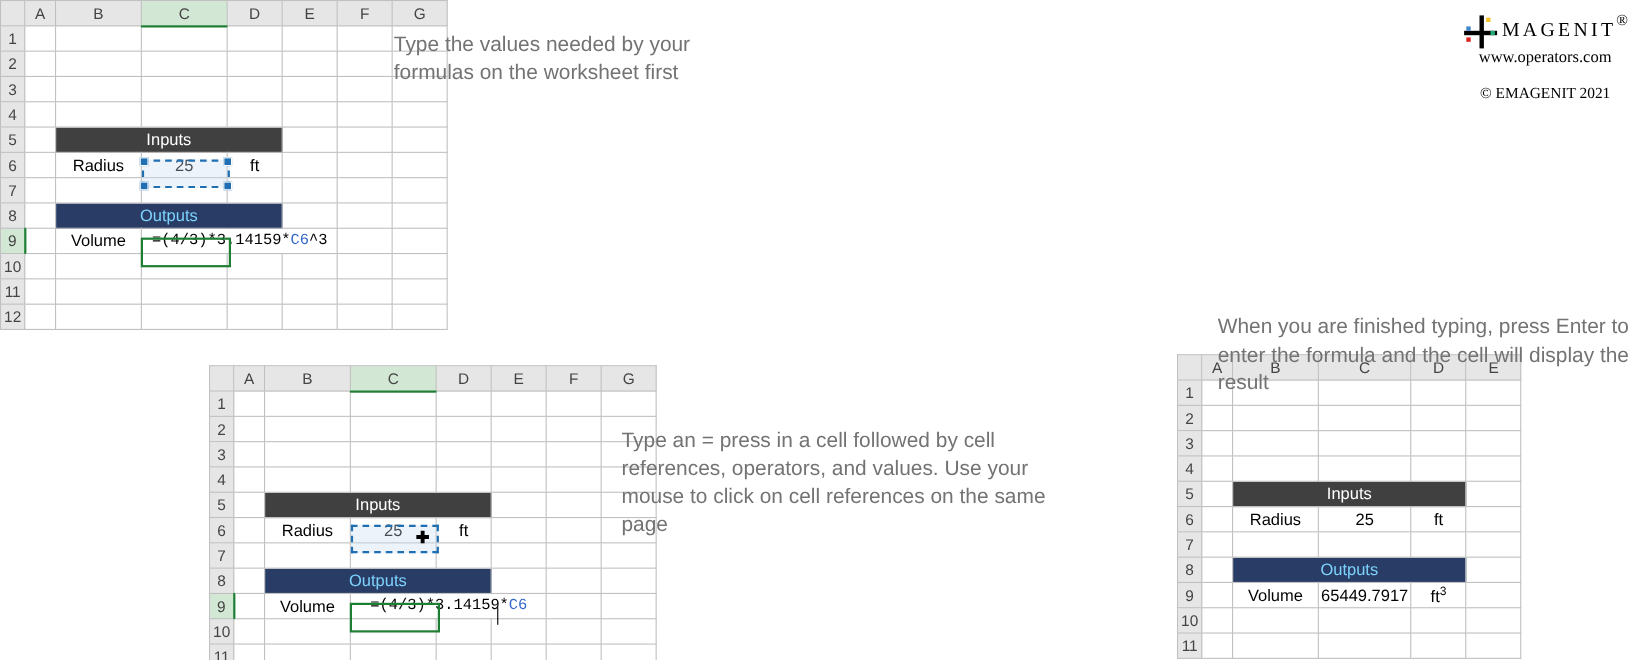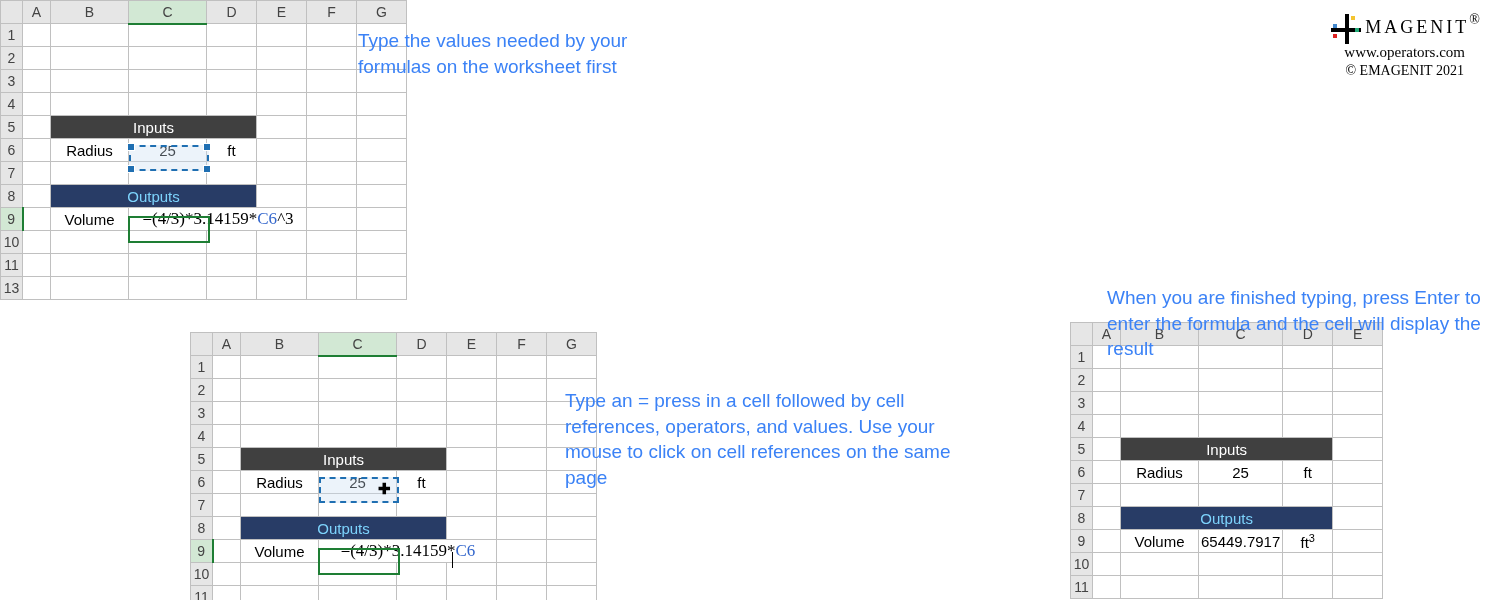--- a/index.html
+++ b/index.html
@@ -11,34 +11,34 @@
 .corner{background:#e6e6e6 !important;width:22px}
 .colA{width:28px}
 .colB{width:78px}
 .colC{width:78px}
 .colD{width:50px}
 .colE{width:50px}
 .colF{width:50px}
 .colG{width:50px}
 .inputs-hdr{background:#404040;color:#fff}
 .outputs-hdr{background:#283c66;color:#7dd3fc}
-.caption{position:absolute;font-size:19px;color:#3b82f6;line-height:1.35}
+.caption{position:absolute;font-size:19px;color:#737373;line-height:1.35}
 .sel-blue{position:absolute;border:2px dashed #1f6fb2;background:rgba(200,220,240,0.35);pointer-events:none}
 .sel-green{position:absolute;border:2px solid #1e7e34;pointer-events:none}
 .handle{position:absolute;width:6px;height:6px;background:#1f6fb2;border:1px solid #fff}
 .col-active{background:#d2e8d4 !important;border-bottom:2px solid #1e7e34 !important}
 .row-active{background:#d2e8d4 !important;border-right:2px solid #1e7e34 !important}
-.formula-cell{text-align:center;padding-left:3px !important;font-family:Liberation Serif, serif;font-size:17px}
+.formula-cell{text-align:center;padding-left:3px !important;font-family:Liberation Mono, monospace;font-size:14px}
 .c6ref{color:#3366cc}
 .ft3 sup{font-size:11px}
 .logo{position:absolute;right:20px;top:12px;text-align:center;font-family:"Times New Roman",serif}
 .logo .name{font-size:18px;letter-spacing:3px;font-weight:normal}
 .logo .reg{font-size:14px;vertical-align:top}
 .logo .sub{font-size:15px;margin-top:-2px}
-.logo .copy{font-size:14px;margin-top:2px}
+.logo .copy{font-size:14px;margin-top:17px}
 .logo svg{vertical-align:middle;margin-right:2px}
 .cursor-cross{position:absolute;font-size:15px;font-weight:bold;color:#000;pointer-events:none}
 .text-cursor{position:absolute;border-left:1px solid #000;height:16px;pointer-events:none}
 </style>
 </head>
 <body>
 
 <div class="panel" style="left:0;top:0;">
   <table class="sheet">
     <tbody>
@@ -152,21 +152,21 @@
           <td class="rowhdr">11</td>
           <td></td>
           <td></td>
           <td></td>
           <td></td>
           <td></td>
           <td></td>
           <td></td>
         </tr>
     <tr>
-          <td class="rowhdr">13</td>
+          <td class="rowhdr">12</td>
           <td></td>
           <td></td>
           <td></td>
           <td></td>
           <td></td>
           <td></td>
           <td></td>
         </tr>
   </tbody>
     </table>

